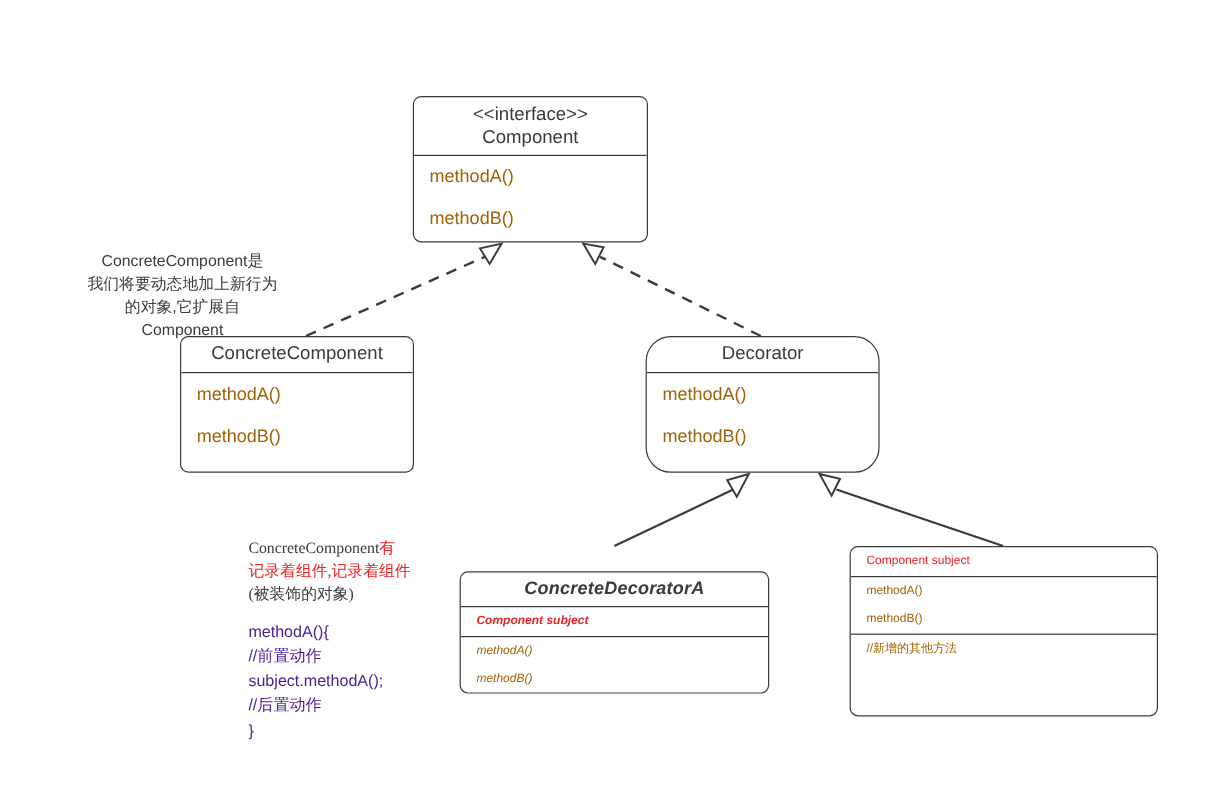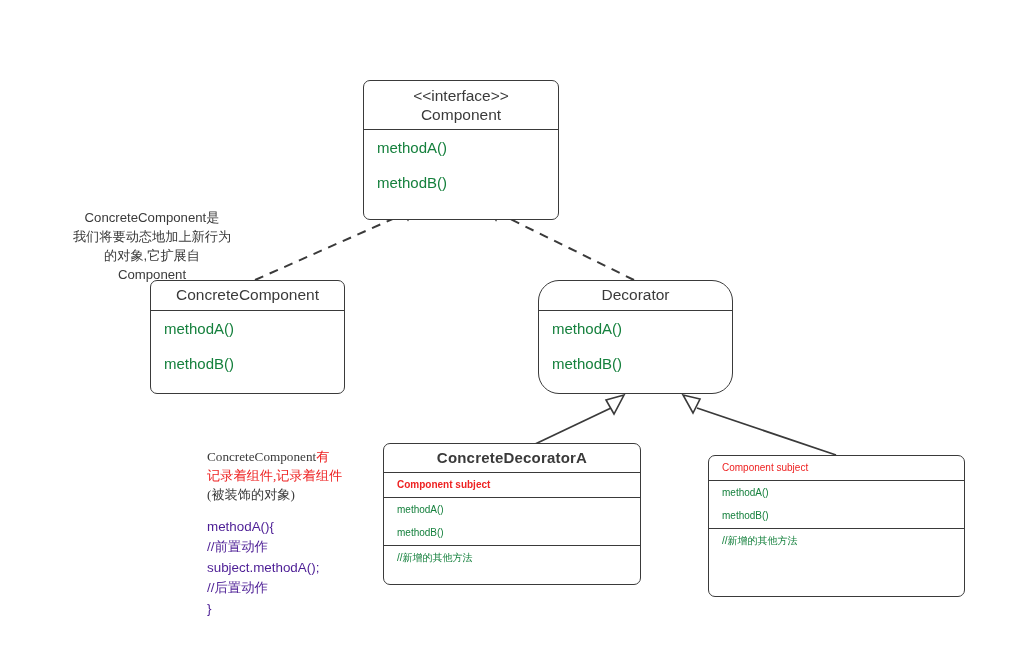--- a/index.html
+++ b/index.html
@@ -28,21 +28,21 @@
     line-height:1.22;
     padding:5px 6px 5px 6px;
     border-bottom:1.6px solid #3a3a3a;
     font-size:15.5px;
   }
   .box .hdr.two-line{padding-top:6px;padding-bottom:4px;}
   .box .hdr.bold{font-weight:bold;font-size:15px;letter-spacing:.2px;}
   .box .body{padding:0;}
   .row{
     font-size:15px;
-    color:#15803d;
+    color:#a16207;
     padding:9px 0 9px 13px;
     line-height:1.15;
   }
   .row.tight{padding:6px 0 6px 13px;font-size:10px;}
   .row.sep{border-bottom:1.4px solid #3a3a3a;}
   .row.sept{border-top:1.4px solid #3a3a3a;}
   .row.red{color:#ee2222;}
   .row.redbold{color:#ee2222;font-weight:bold;}
 
   .note{
@@ -84,21 +84,21 @@
       <line x1="512" y1="455" x2="611" y2="408" stroke="#3a3a3a" stroke-width="1.8"></line>
       <polygon points="624,395 606,400 614,414" fill="#ffffff" stroke="#3a3a3a" stroke-width="1.6"></polygon>
     </g>
 
     <g>
       <line x1="836" y1="455" x2="697" y2="408" stroke="#3a3a3a" stroke-width="1.8"></line>
       <polygon points="683,395 700,399 693,413" fill="#ffffff" stroke="#3a3a3a" stroke-width="1.6"></polygon>
     </g>
   </svg>
 
-  <div class="box" style="left:363px;top:80px;width:196px;height:140px;">
+  <div class="box" style="left:344px;top:80px;width:196px;height:122px;">
     <div class="hdr two-line">
       <div>&lt;&lt;interface&gt;&gt;</div>
       <div>Component</div>
     </div>
     <div class="body">
       <div class="row">methodA()</div>
       <div class="row">methodB()</div>
     </div>
   </div>
 
@@ -115,21 +115,21 @@
   <div class="box" style="left:538px;top:280px;width:195px;height:114px;border-radius:21px;">
     <div class="hdr">
       <span>Decorator</span>
     </div>
     <div class="body">
       <div class="row">methodA()</div>
       <div class="row">methodB()</div>
     </div>
   </div>
 
-  <div class="box" style="left:383px;top:443px;width:258px;height:142px;">
+  <div class="box" style="left:383px;top:476px;width:258px;height:102px;font-style:italic;">
     <div class="hdr bold">
       <span>ConcreteDecoratorA</span>
     </div>
     <div class="body">
       <div class="row tight redbold sep">Component subject</div>
       <div class="row tight">methodA()</div>
       <div class="row tight">methodB()</div>
       <div class="row tight sept">//新增的其他方法</div>
     </div>
   </div>

